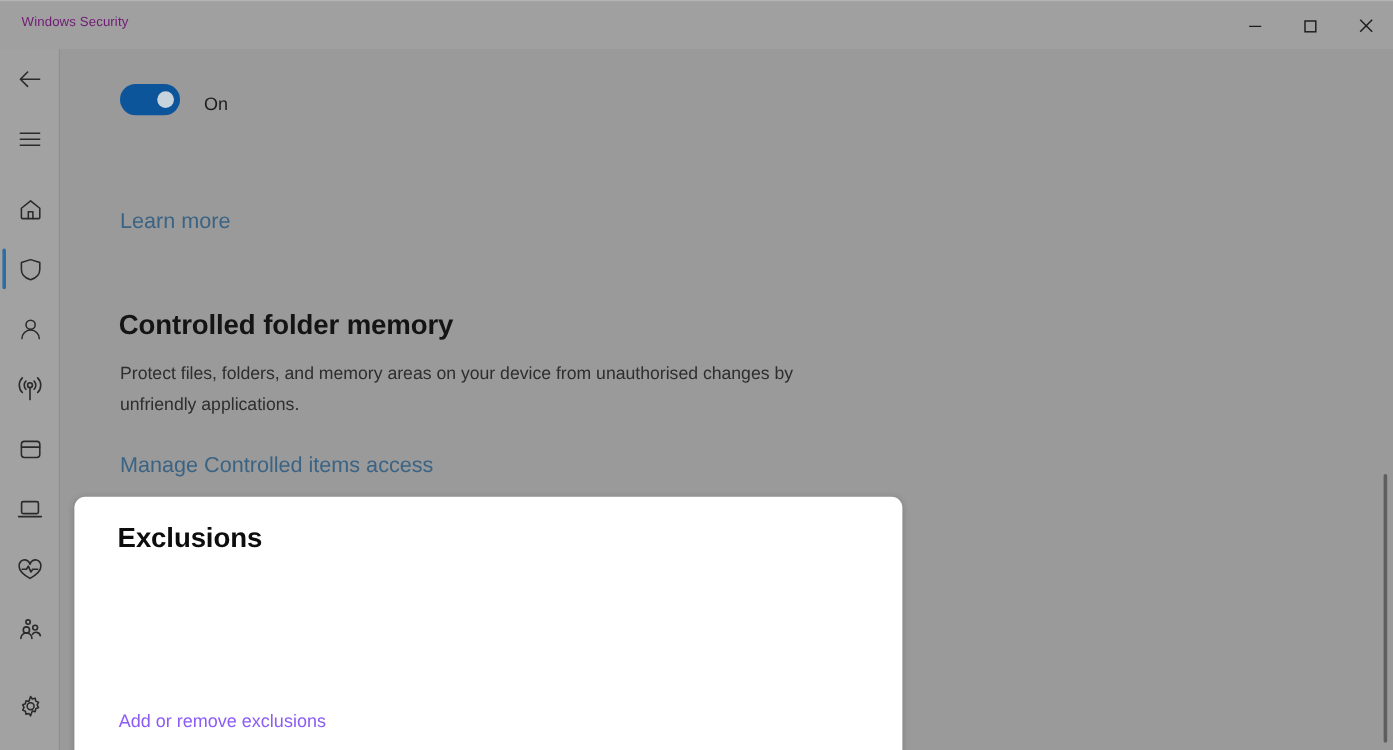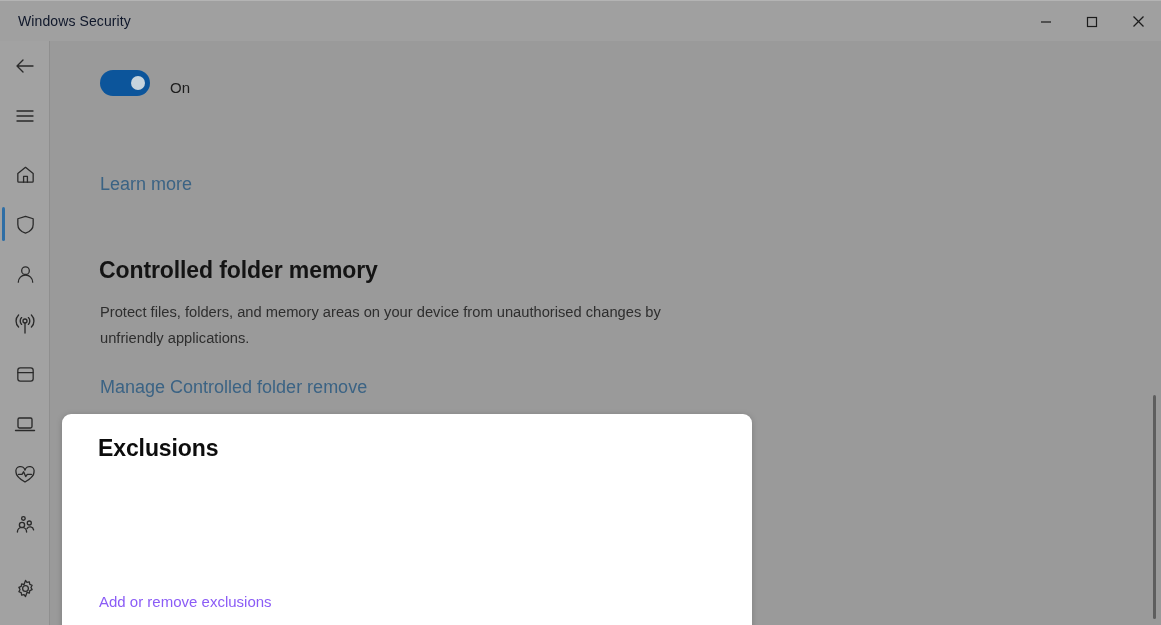--- a/index.html
+++ b/index.html
@@ -28,22 +28,22 @@
     width: 1161px;
     height: 41px;
     background: #a0a0a0;
     border-top: 1px solid #b4b4b4;
     z-index: 6;
   }
   .titlebar-title {
     position: absolute;
     left: 18px;
     top: 12px;
-    font-size: 14px;
-    color: #0f172a;
+    font-size: 11px;
+    color: #701a75;
     letter-spacing: 0.1px;
     white-space: nowrap;
   }
   .wincontrols {
     position: absolute;
     right: 0;
     top: 0;
     height: 41px;
     display: flex;
   }
@@ -352,21 +352,21 @@
       </div>
       <span class="toggle-label">On</span>
     </div>
 
     <a class="link-dim link-learnmore">Learn more</a>
 
     <div class="section-heading">Controlled folder memory</div>
 
     <div class="section-body">Protect files, folders, and memory areas on your device from unauthorised changes by unfriendly applications.</div>
 
-    <a class="link-dim link-manage-cfa">Manage Controlled folder remove</a>
+    <a class="link-dim link-manage-cfa">Manage Controlled items access</a>
 
   </div>
 
   <div class="scrollbar-track">
     <div class="scrollbar-thumb"></div>
   </div>
 
   <div class="card">
     <div class="card-heading">Exclusions</div>
     <a class="card-link">Add or remove exclusions</a>

